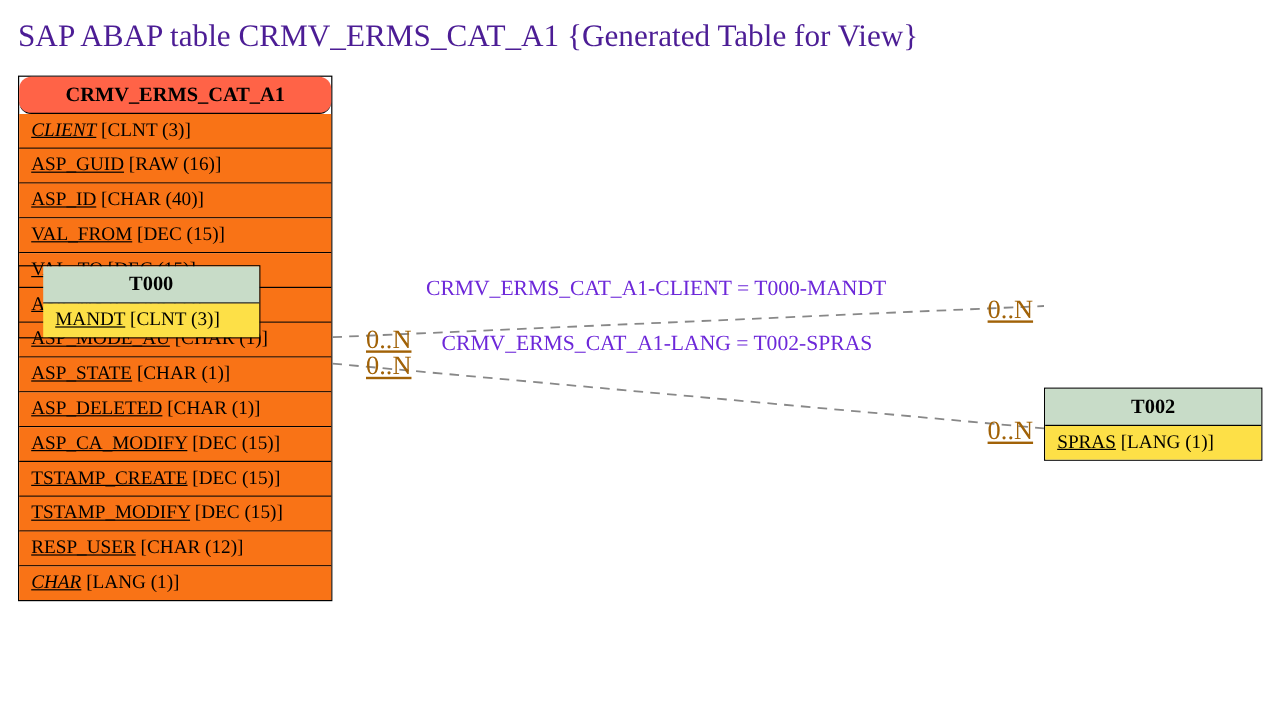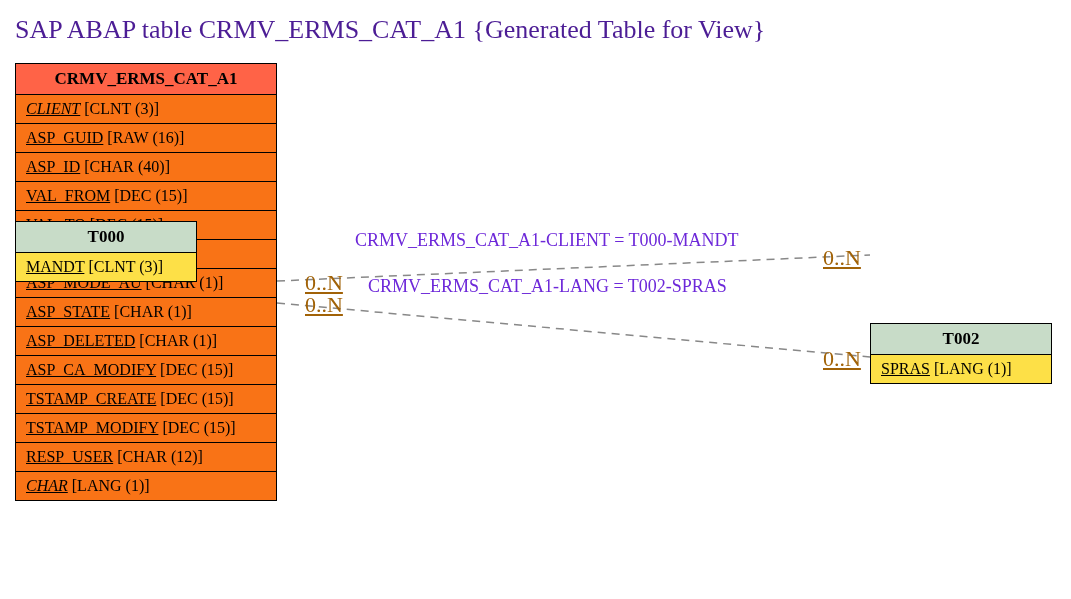--- a/index.html
+++ b/index.html
@@ -39,21 +39,21 @@
   .entity-row:last-child {
     border-bottom: none;
   }
   .fk {
     text-decoration: underline;
     font-style: italic;
   }
   .pk {
     text-decoration: underline;
   }
-  .main-entity .entity-header { background: #ff6347; }
+  .main-entity .entity-header { background: #ff6347; border-radius: 10px; }
   .main-entity .entity-row    { background: #f97316; }
   .ref-entity .entity-header { background: #c8dcc8; }
   .ref-entity .entity-row    { background: #fde047; }
 
   .rel-label {
     position: absolute;
     font-size: 18px;
     color: #6d28d9;
     white-space: nowrap;
   }
@@ -88,21 +88,21 @@
       <div class="entity-row"><span class="pk">ASP_MODE_AU</span> [CHAR (1)]</div>
       <div class="entity-row"><span class="pk">ASP_STATE</span> [CHAR (1)]</div>
       <div class="entity-row"><span class="pk">ASP_DELETED</span> [CHAR (1)]</div>
       <div class="entity-row"><span class="pk">ASP_CA_MODIFY</span> [DEC (15)]</div>
       <div class="entity-row"><span class="pk">TSTAMP_CREATE</span> [DEC (15)]</div>
       <div class="entity-row"><span class="pk">TSTAMP_MODIFY</span> [DEC (15)]</div>
       <div class="entity-row"><span class="pk">RESP_USER</span> [CHAR (12)]</div>
       <div class="entity-row"><span class="fk">CHAR</span> [LANG (1)]</div>
     </div>
 
-  <div id="ref-0" class="entity ref-entity" style="left:855; top:158px; width:180px;">
+  <div id="ref-0" class="entity ref-entity" style="left:855; top:158px; width:180px;padding-left:20px;">
     <div class="entity-header">T000</div>
     <div class="entity-row">
       <span class="pk">MANDT</span> <span>[CLNT (3)]</span>
     </div>
   </div>
 
   <div id="ref-1" class="entity ref-entity" style="left:855px; top:260px; width:180px;">
     <div class="entity-header">T002</div>
     <div class="entity-row">
       <span class="pk">SPRAS</span> <span>[LANG (1)]</span>

